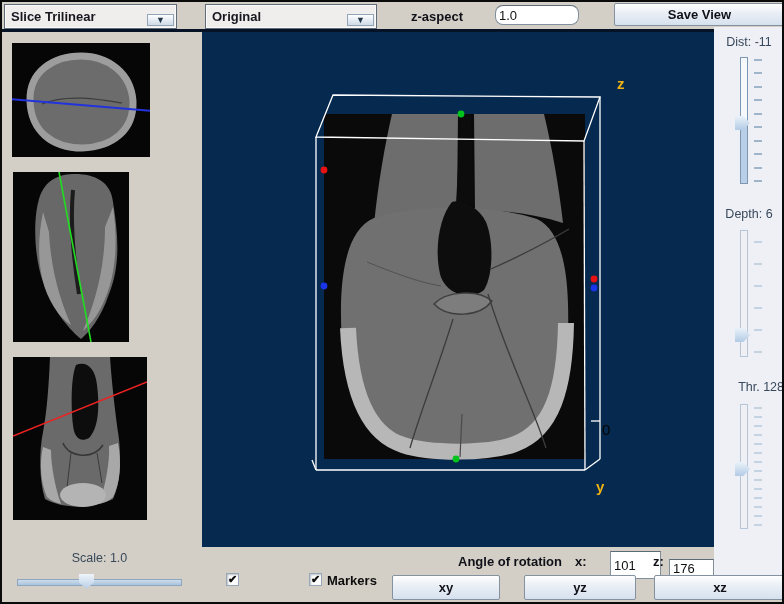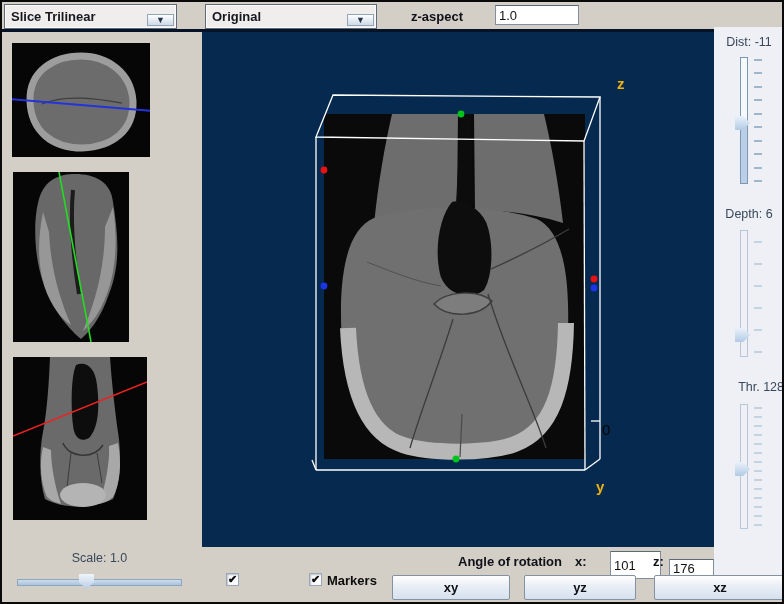--- a/index.html
+++ b/index.html
@@ -68,22 +68,23 @@
   </div>
 
   <div class="abs combo" style="left:203px;top:2px;width:172px;">
     <span class="combo-text">Original</span>
     <span class="combo-btn">
         <span>▼</span>
       </span>
   </div>
 
   <div class="abs label-bold" style="left:398px;top:7px;width:74px;text-align:center;">z-aspect</div>
-  <input class="abs tfield" style="left: 493px; top: 3px; width: 84px; height: 20px;" value="1.0">
-
+  <input class="abs tfield" style="left: 493px; top: 3px; width: 84px; height: 20px; border-radius: 8px;" value="1.0">
+
+  <div class="abs btn" style="left:612px;top:1px;width:171px;height:23px;">Save View</div>
 
   <div class="abs left-panel">
 
     <svg class="thumb" style="left:8px;top:11px;" width="138" height="114" viewBox="0 0 138 114">
       <rect x="0" y="0" width="138" height="114" fill="#060606"></rect>
       <path d="M69,13 C96,13 119,30 121,58 C122,87 101,104 70,105 C40,105 19,88 18,58 C17,28 42,13 69,13 Z" fill="#6c6c6c" stroke="#9d9d9d" stroke-width="7"></path>
       <path d="M30,61 C55,50 92,57 110,60" fill="none" stroke="#3c3c3c" stroke-width="1.2"></path>
       <path d="M-2,56 L140,68" stroke="#2233dd" stroke-width="2" fill="none"></path>
     </svg>
 
@@ -210,17 +211,17 @@
 
   <div class="abs cb" style="left:307px;top:571px;"><span>✔</span></div>
   <div class="abs cb-label" style="left:325px;top:571px;">Markers</div>
 
   <div class="abs label-bold" style="left:440px;top:552px;width:120px;text-align:right;">Angle of rotation</div>
   <div class="abs label-bold" style="left:573px;top:552px;">x:</div>
   <input class="abs tfield" style="left: 608px; top: 549px; width: 51px; height: 28px;" value="101">
   <div class="abs label-bold" style="left:651px;top:552px;">z:</div>
   <input class="abs tfield" style="left: 667px; top: 549px; width: 45px; height: 19px; margin-top: 8px;" value="176">
 
-  <div class="abs btn" style="left:390px;top:573px;width:118px;height:25px;">xy</div>
+  <div class="abs btn" style="left:390px;top:573px;width:108px;height:25px;">xy</div>
   <div class="abs btn" style="left:522px;top:573px;width:112px;height:25px;">yz</div>
   <div class="abs btn" style="left:652px;top:573px;width:132px;height:25px;">xz</div>
 
 </div>
 
 </body></html>

